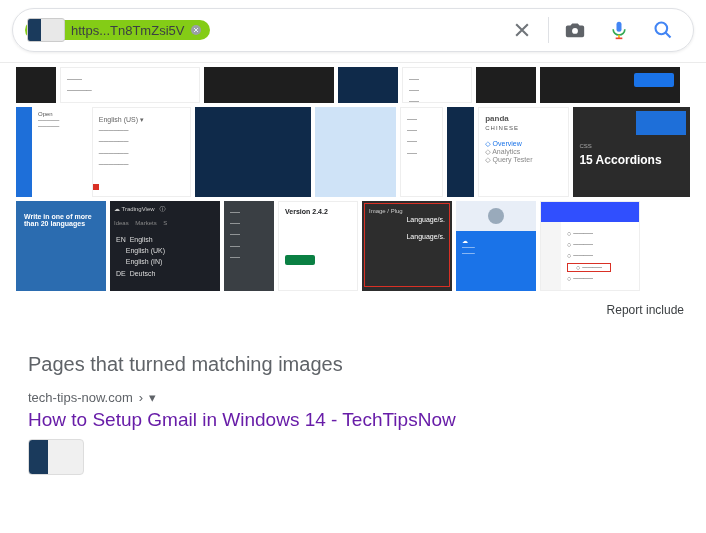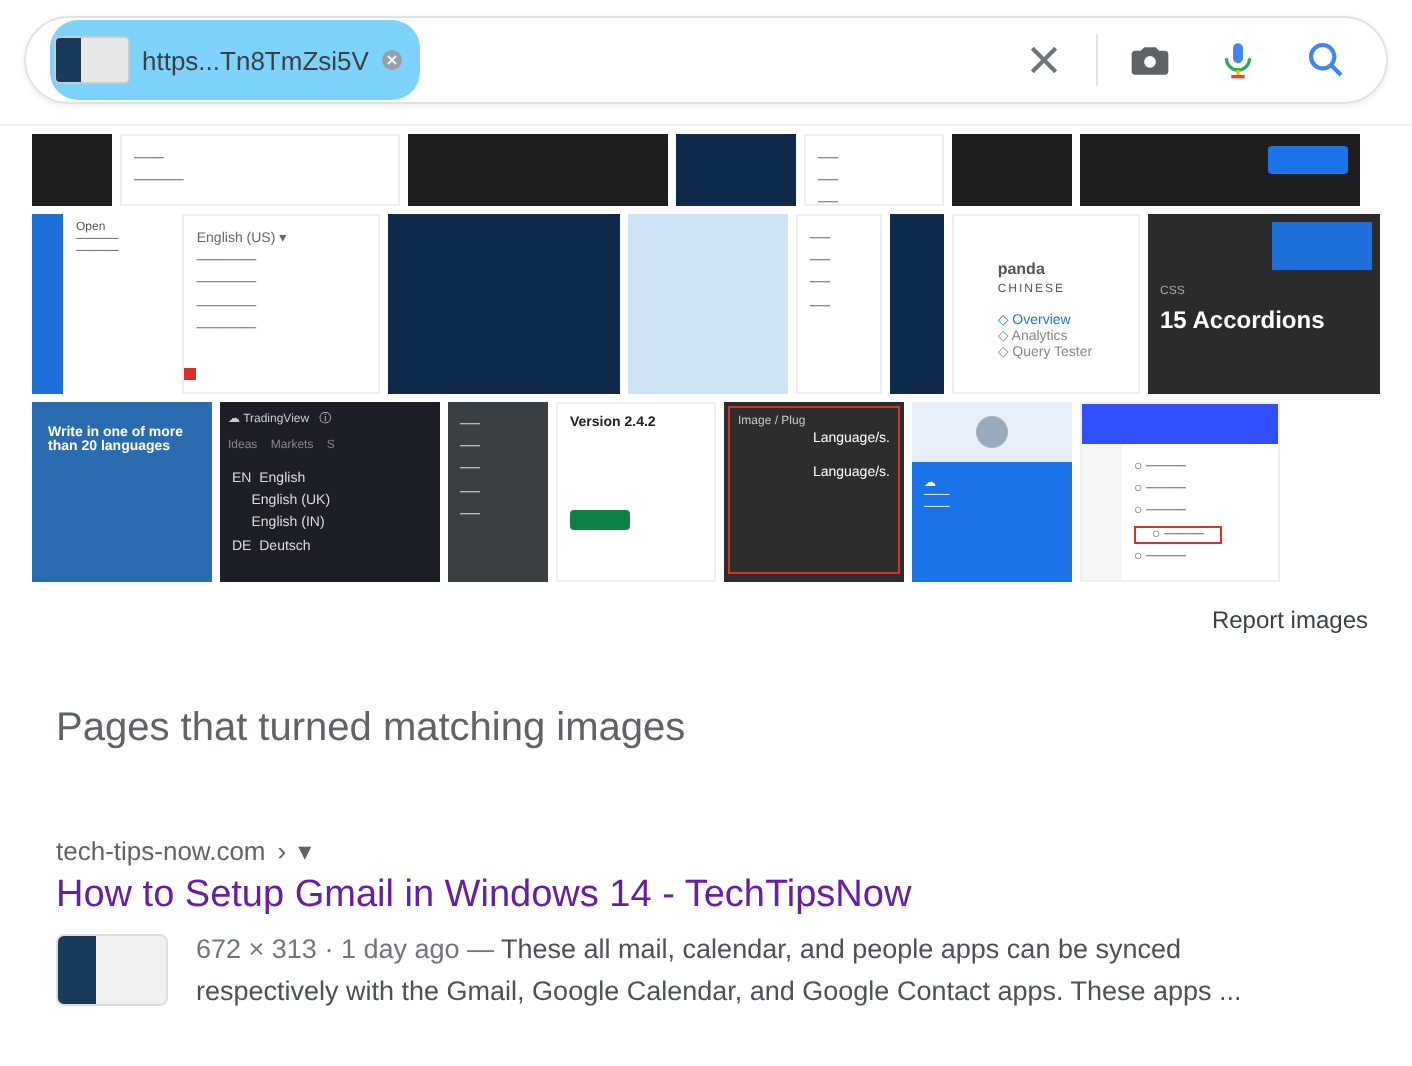--- a/index.html
+++ b/index.html
@@ -4,22 +4,22 @@
 <style>
   * { box-sizing: border-box; margin: 0; padding: 0; }
   body { font-family: Arial, sans-serif; background: #fff; color: #202124; width: 706px; }
   
   .search-bar {
     display: flex; align-items: center; height: 44px; margin: 8px 12px 0 12px;
     border: 1px solid #dfe1e5; border-radius: 22px; padding: 0 8px 0 12px;
     box-shadow: 0 1px 3px rgba(0,0,0,0.08);
   }
   .search-chip {
-    display: flex; align-items: center; background: #7dd3fc; border-radius: 14px;
-    padding: 2px 6px 2px 2px; height: 40px;
+    display: flex; align-items: center; background: #84cc16; border-radius: 14px;
+    padding: 2px 6px 2px 2px; height: 20px;
   }
   .chip-img {
     width: 38px; height: 24px; border-radius: 3px; margin-right: 6px;
     background: linear-gradient(90deg, #1a3a5c 35%, #e8e8e8 35%);
     border: 1px solid #ccc;
   }
   .chip-text { font-size: 13px; color: #3c4043; }
   .chip-close {
     width: 16px; height: 16px; margin-left: 4px; color: #5f6368;
     display: flex; align-items: center; justify-content: center; font-size: 14px;
@@ -44,21 +44,21 @@
     position: absolute; bottom: 6px; left: 6px; color: #fff; font-size: 10px;
     font-weight: bold; line-height: 1.2;
   }
   .tile-lines { padding: 6px; font-size: 7px; color: #666; line-height: 1.6; }
   .tile-lines.light { color: #ddd; }
   
   .report { text-align: right; padding: 8px 22px 0 0; font-size: 12px; color: #3c4043; cursor: pointer; }
   
   .section-h { font-size: 20px; color: #5f6368; padding: 36px 0 14px 28px; font-weight: 400; }
   
-  .result { padding: 0 44px 20px 28px; margin-top: 28px; }
+  .result { padding: 0 44px 20px 28px; }
   .breadcrumb { font-size: 13px; color: #5f6368; display: flex; align-items: center; gap: 4px; }
   .breadcrumb .sep { margin: 0 2px; }
   .bc-caret { width: 10px; color: #5f6368; }
   .result-title { font-size: 19px; color: #681da8; padding: 4px 0 6px 0; cursor: pointer; }
   .result-body { display: flex; gap: 14px; }
   .result-thumb {
     width: 56px; height: 36px; border: 1px solid #ddd; border-radius: 4px;
     background: linear-gradient(90deg, #1a3a5c 35%, #f0f0f0 35%);
     flex-shrink: 0; margin-top: 2px;
   }
@@ -135,21 +135,21 @@
     <div class="tile white" style="width:110px">
       <div class="tile-lines">English (US) ▾<br>──────<br>──────<br>──────<br>──────</div>
       <div style="position:absolute;bottom:6px;left:-6px;width:12px;height:6px;background:#d93025"></div>
     </div>
     <div class="tile navy" style="width:130px"></div>
     <div class="tile lblue" style="width:90px"></div>
     <div class="tile white" style="width:48px">
         <div class="tile-lines">──<br>──<br>──<br>──</div>
       </div>
     <div class="tile navy" style="width:30px"></div>
-    <div class="tile white" style="width:100px;padding:22px;font-size:8px;color:#555">
+    <div class="tile white" style="width:100px;padding:6px;font-size:8px;color:#555">
       <b>panda</b><br><span style="font-size:6px;letter-spacing:1px">CHINESE</span>
       <div style="margin-top:8px;font-size:7px;color:#1a73e8">◇ <span>Overview</span></div>
       <div style="font-size:7px;color:#888">◇ <span>Analytics</span></div>
       <div style="font-size:7px;color:#888">◇ <span>Query Tester</span></div>
     </div>
     <div class="tile" style="width:130px;background:#2b2b2b">
       <div style="position:absolute;top:4px;right:4px;width:50px;height:24px;background:#1e6fd9"></div>
       <div style="position:absolute;top:36px;left:6px;font-size:6px;color:#aaa">CSS</div>
       <div class="tile-label" style="bottom:30px;font-size:12px">15 Accordions</div>
     </div>
@@ -194,30 +194,27 @@
     <div class="tile white" style="width:100px">
       <div style="height:20px;background:#304ffe"></div>
       <div style="display:flex">
         <div style="width:20px;height:70px;background:#f5f5f5"></div>
         <div class="tile-lines" style="flex:1">○ ────<br>○ ────<br>○ ────<br><span style="border:1px solid #d93025;padding:0 8px">○ ────</span><br>○ ────</div>
       </div>
     </div>
   </div>
 </div>
 
-<div class="report">Report images</div>
+<div class="report">Report include</div>
 
 <h2 class="section-h">Pages that turned matching images</h2>
 
 <div class="result">
   <div class="breadcrumb">
     <span>tech-tips-now.com</span>
     <span class="sep">›</span>
     <span class="bc-caret">▾</span>
   </div>
   <div class="result-title">How to Setup Gmail in Windows 14 - TechTipsNow</div>
   <div class="result-body">
     <div class="result-thumb"></div>
-    <div class="result-snippet">
-      <span class="meta">672 × 313</span><span class="meta"> · </span><span class="meta">1 day ago</span><span class="meta"> — </span><span>These all mail, calendar, and people apps can be synced respectively with the Gmail, Google Calendar, and Google Contact apps. These apps ...</span>
-    </div>
   </div>
 </div>
 
 </body></html>

